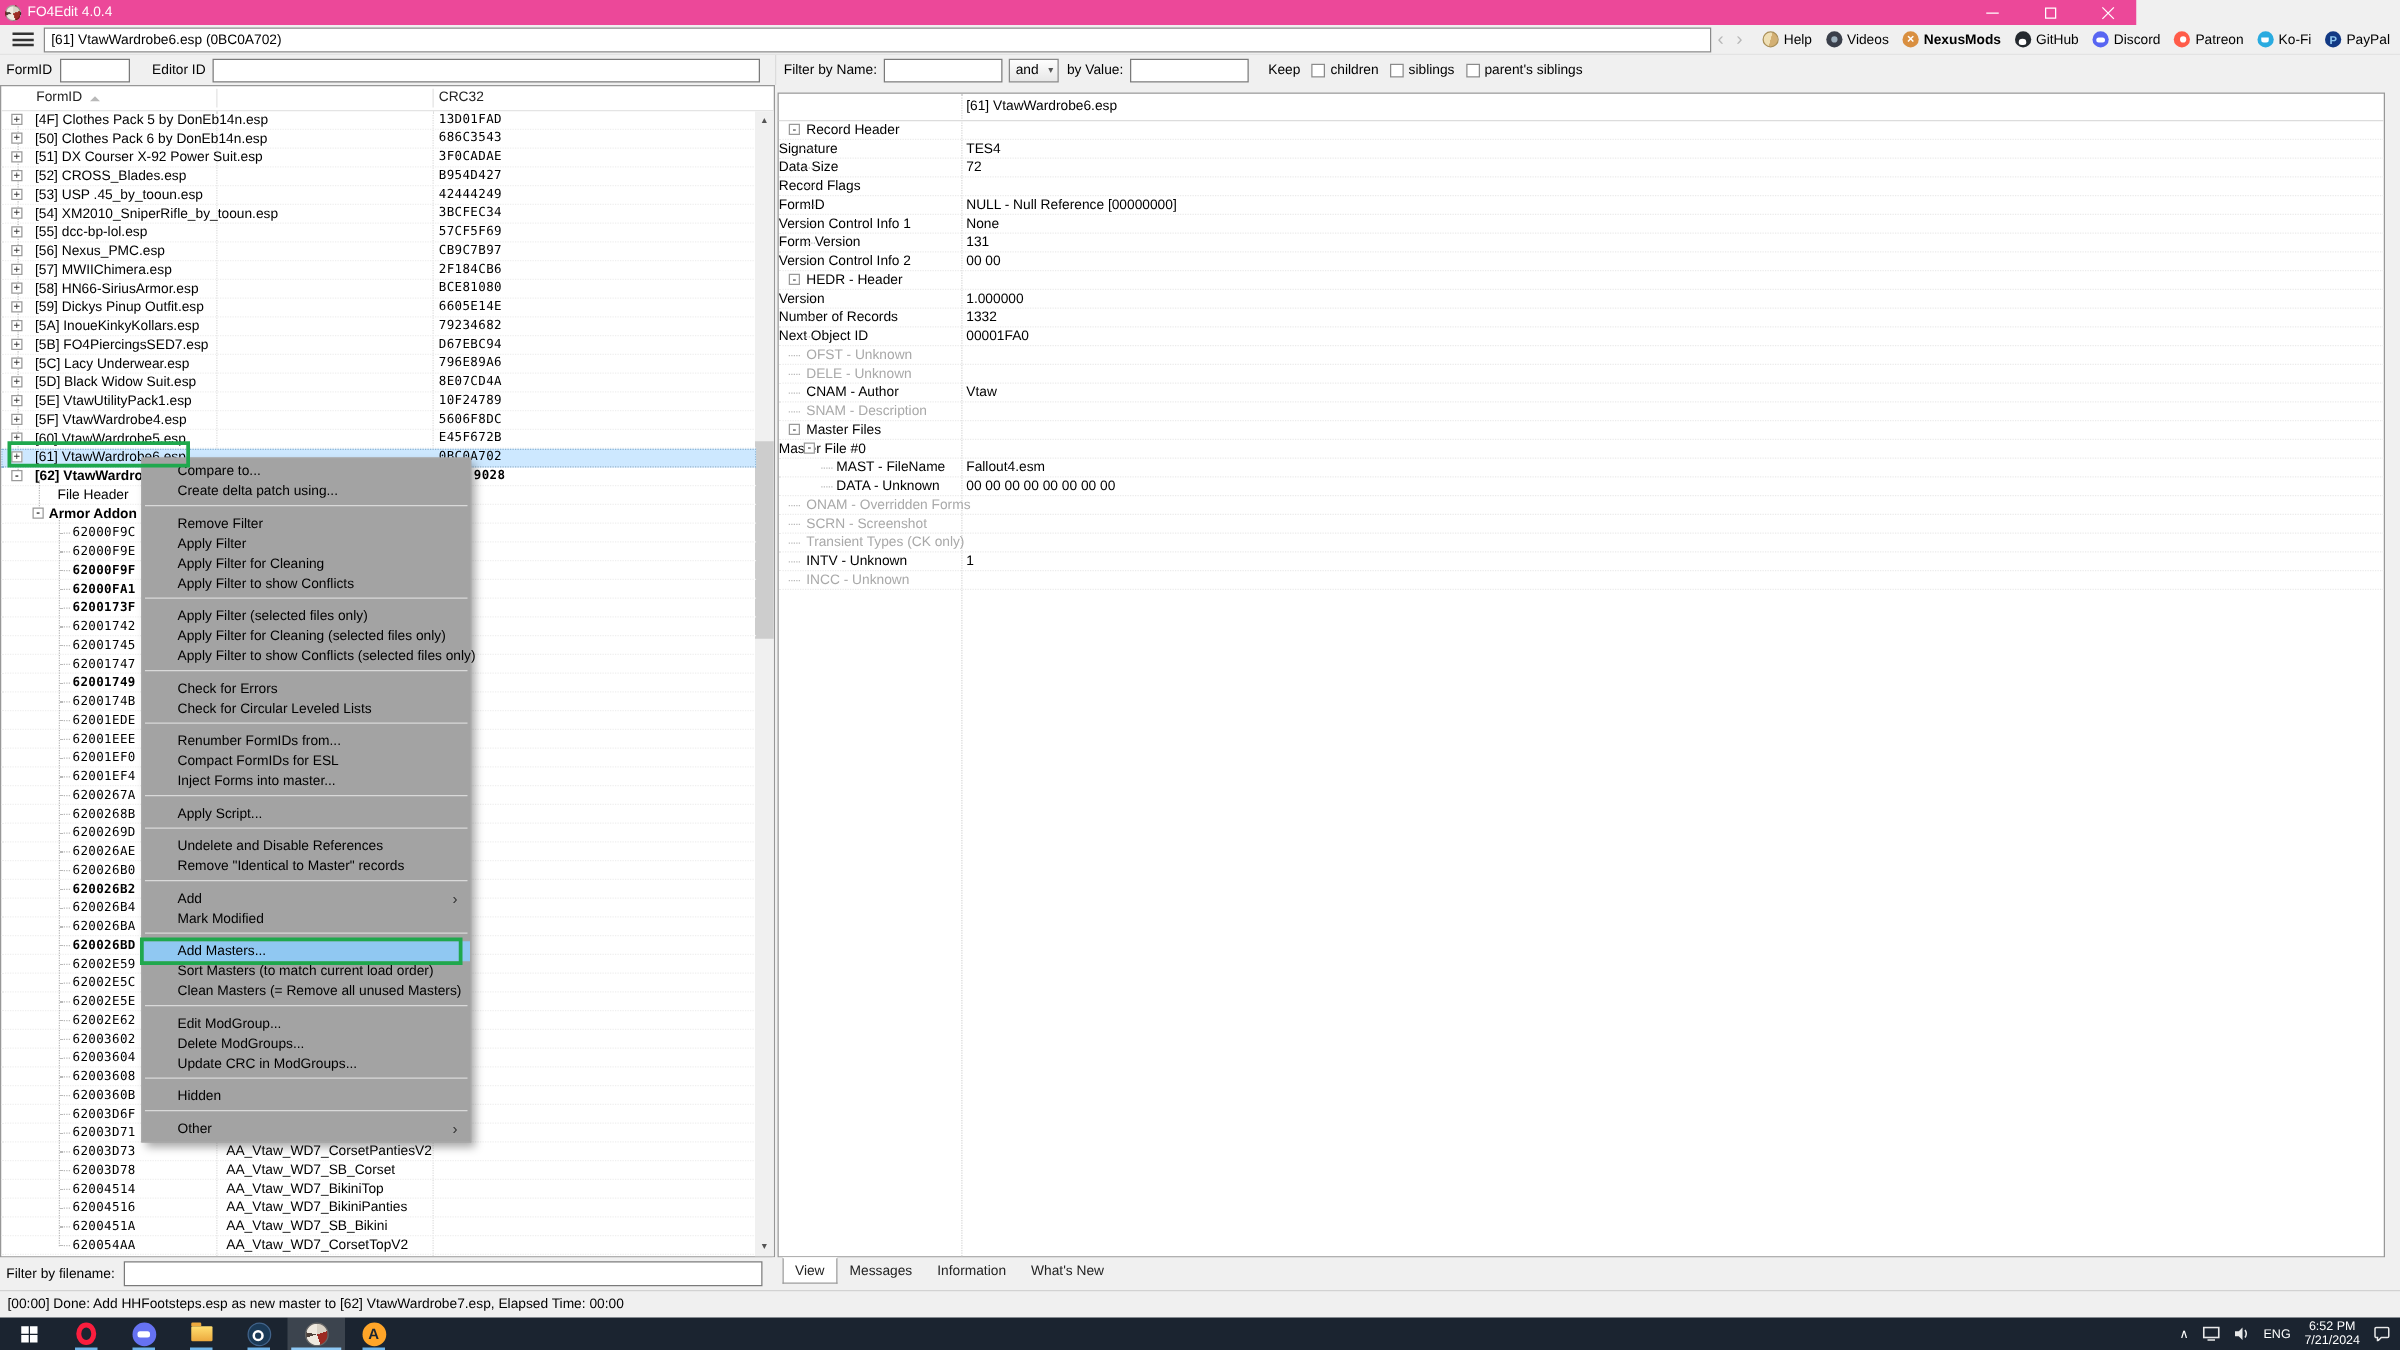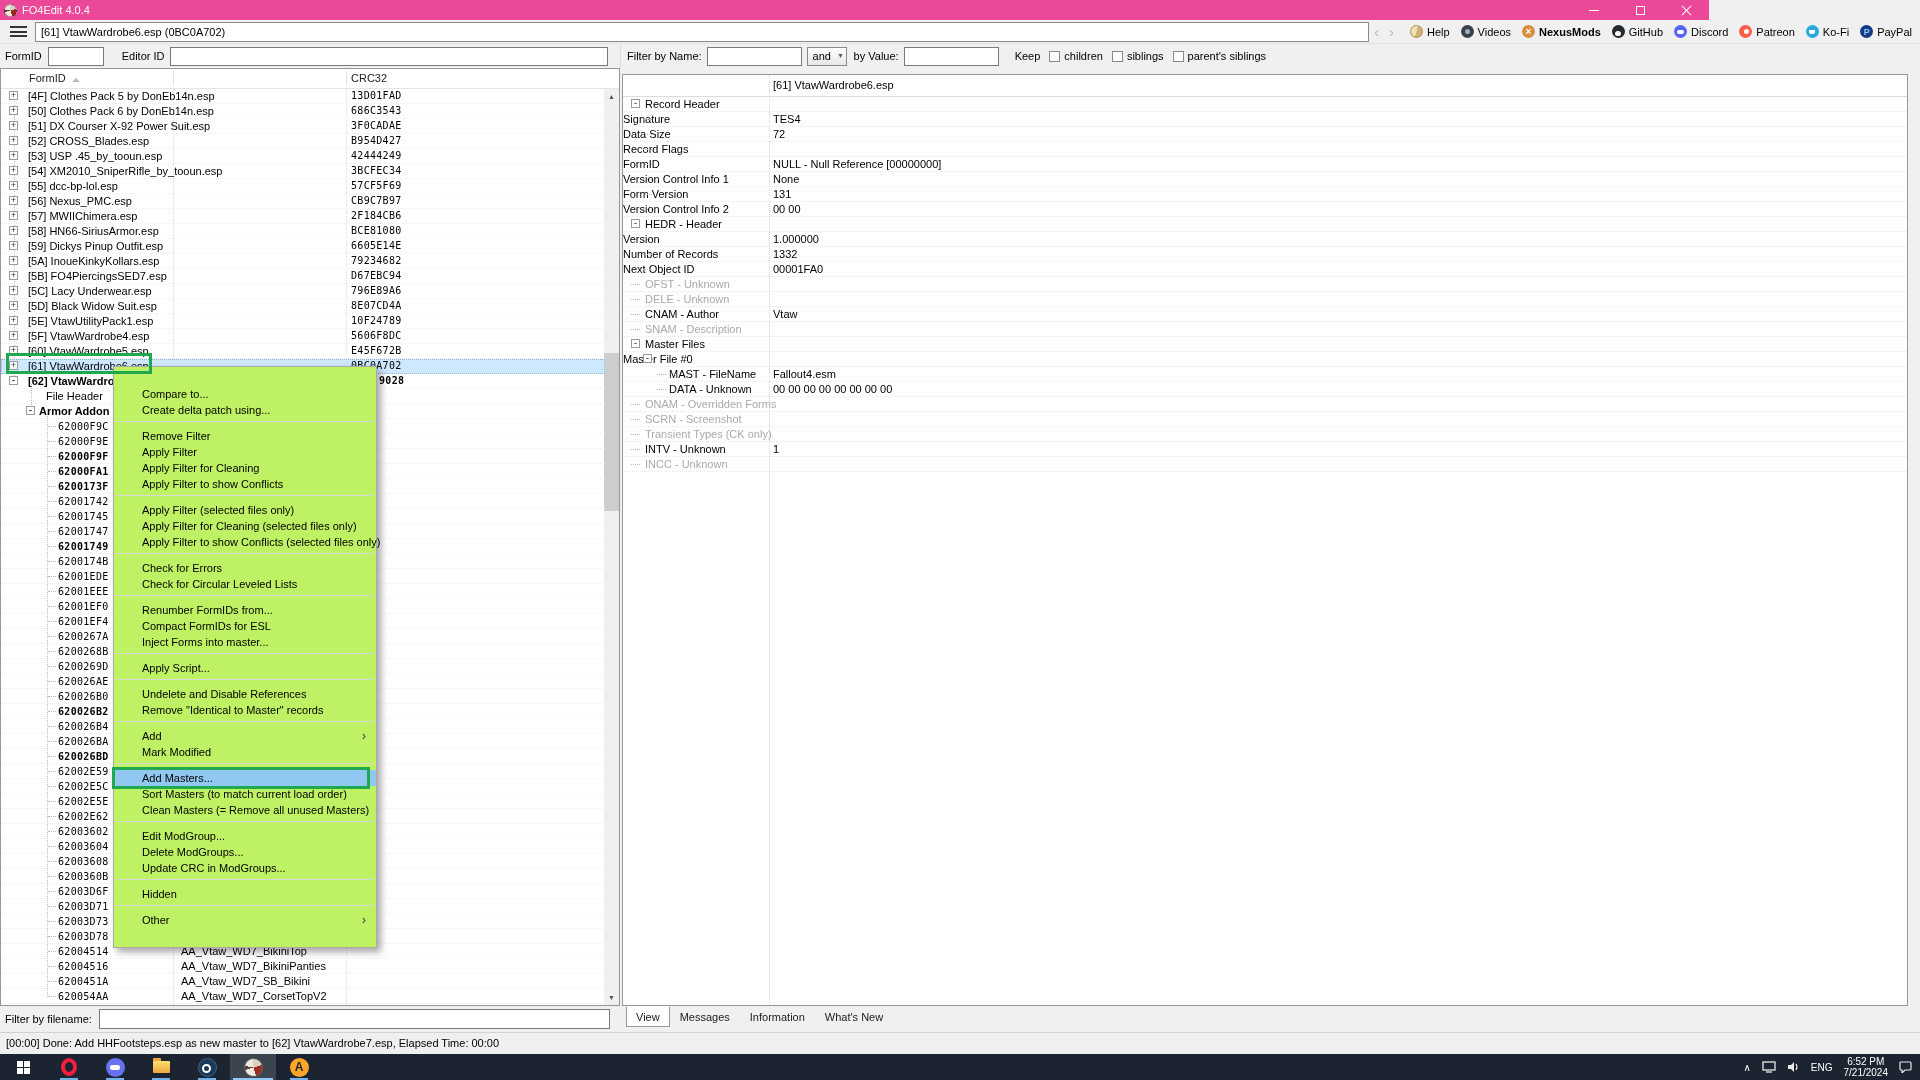--- a/index.html
+++ b/index.html
@@ -70,21 +70,21 @@
   .tr .crc{position:absolute;left:350px;top:0;font-family:"DejaVu Sans Mono",monospace;font-size:10px;letter-spacing:.3px}
   .tr.crcp .crc{left:378px}
   .tr.bold{font-weight:700}
   .tr.selected{background:#cde8ff;outline:1px dotted #8fb6d6;outline-offset:-1px}
   .sb{position:absolute;right:0;top:20px;bottom:0;width:15px;background:#f0f0f0}
   .sb .sbtn{position:absolute;left:0;width:15px;height:15px;color:#555;font-size:7px;text-align:center;line-height:15px}
   .sb .up{top:0}.sb .dn{bottom:0}
   .sb .thumb{position:absolute;left:0;top:264px;width:15px;height:158px;background:#cdcdcd}
 
   
-  .cmenu{position:absolute;left:113px;top:366px;width:264px;background:#bef264;border:1px solid #a8a8a8;box-shadow:4px 4px 7px rgba(0,0,0,.35);padding:19px 0;z-index:40}
+  .cmenu{position:absolute;left:113px;top:366px;width:264px;background:#a3a3a3;border:1px solid #a8a8a8;box-shadow:4px 4px 7px rgba(0,0,0,.35);padding:2px 0;z-index:40}
   .mi{position:relative;height:16px;line-height:16px;padding:0 8px 0 28px;white-space:nowrap}
   .mi .ar{position:absolute;right:10px;top:0;font-size:12px;color:#333}
   .mi.sep{height:7px;padding:0}
   .mi.sep::after{content:"";display:block;margin:3px 2px 0;border-top:1px solid #d9d9d9}
   .mi.hl{background:#90c8f2}
   .mi.hl::after{content:"";position:absolute;left:-2px;right:6px;top:-3px;bottom:-3px;border:3px solid #1fa84d;z-index:5}
   .gbox1{position:absolute;left:6px;top:353px;width:146px;height:21px;border:3px solid #1fa84d;z-index:45}
 
   
   .grid{position:absolute;left:622px;top:74px;width:1286px;height:932px;background:#fff;border:1px solid #979797}

